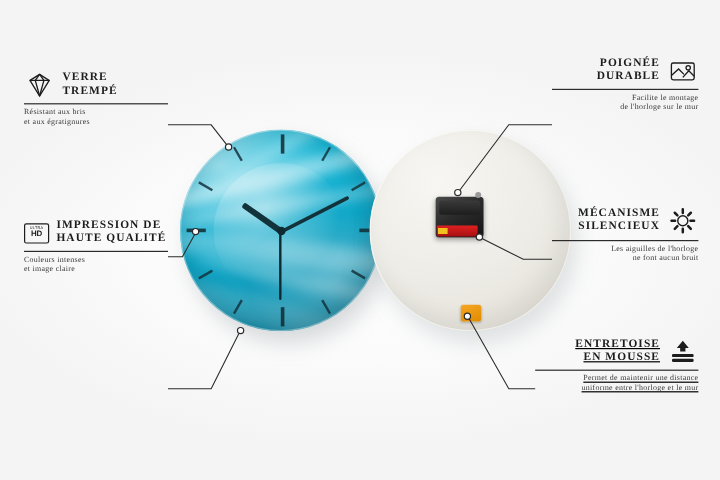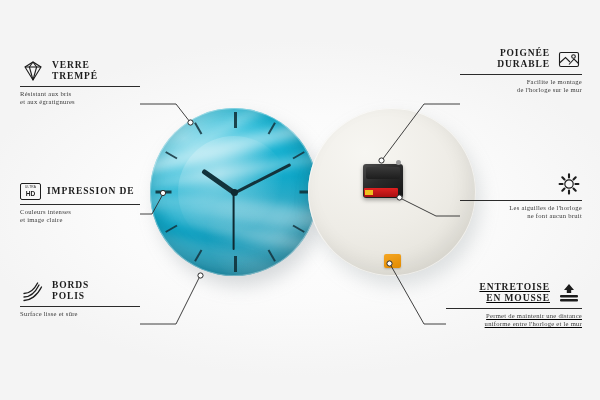--- a/index.html
+++ b/index.html
@@ -193,50 +193,30 @@
   </div>
 
   <div class="feat left" id="f2">
     <div class="ttlrow">
       <span class="hdbox">
         <span class="u">ULTRA</span>
         <span class="h">HD</span>
       </span>
       <span class="txtblock">
         <div class="ttl"><span>IMPRESSION DE</span></div>
+        <div class="ttl"><span>HAUTE QUALITÉ</span></div>
       </span>
     </div>
     <div class="rule"></div>
     <div class="sub">
       <div>Couleurs intenses</div>
       <div>et image claire</div>
     </div>
   </div>
 
-  <div class="feat left" id="f3">
-    <div class="ttlrow">
-      <span class="ico" style="position:relative;">
-        <svg width="26" height="22" viewBox="0 0 26 22">
-          <g fill="none" stroke="#1c1c1c" stroke-width="1.3" stroke-linecap="round">
-            <path d="M4 17 C9 17 15 13 19 5"></path>
-            <path d="M4 13.5 C8.5 13.5 14 10 17.6 3"></path>
-            <path d="M4 20.5 C10 20.5 17 16 21.5 7"></path>
-          </g>
-        </svg>
-      </span>
-      <span class="txtblock">
-        <div class="ttl"><span>BORDS</span></div>
-        <div class="ttl"><span>POLIS</span></div>
-      </span>
-    </div>
-    <div class="rule"></div>
-    <div class="sub">
-      <div>Surface lisse et sûre</div>
-    </div>
-  </div>
 
   <div class="feat right" id="f4">
     <div class="ttlrow rightrow">
       <span class="txtblock">
         <div class="ttl"><span>POIGNÉE</span></div>
         <div class="ttl"><span>DURABLE</span></div>
       </span>
       <span class="ico" style="position:relative;">
         <svg width="26" height="22" viewBox="0 0 26 22">
           <g fill="none" stroke="#1c1c1c" stroke-width="1.1">
@@ -250,20 +230,24 @@
     </div>
     <div class="rule"></div>
     <div class="sub">
       <div>Facilite le montage</div>
       <div>de l'horloge sur le mur</div>
     </div>
   </div>
 
   <div class="feat right" id="f5">
     <div class="ttlrow rightrow">
+      <span class="txtblock">
+        <div class="ttl"><span>MÉCANISME</span></div>
+        <div class="ttl"><span>SILENCIEUX</span></div>
+      </span>
       <span class="ico" style="position:relative;">
         <svg width="26" height="24" viewBox="0 0 26 24">
           <g fill="none" stroke="#1c1c1c" stroke-width="1.2">
             <circle cx="13" cy="12" r="4.2"></circle>
             <path d="M13 2.4 L13 5.4 M13 18.6 L13 21.6 M3.6 12 L6.6 12 M19.4 12 L22.4 12
                      M6.3 5.3 L8.5 7.5 M17.5 16.5 L19.7 18.7 M6.3 18.7 L8.5 16.5 M17.5 7.5 L19.7 5.3" stroke-width="2.1" stroke-linecap="round"></path>
           </g>
         </svg>
       </span>
     </div>

